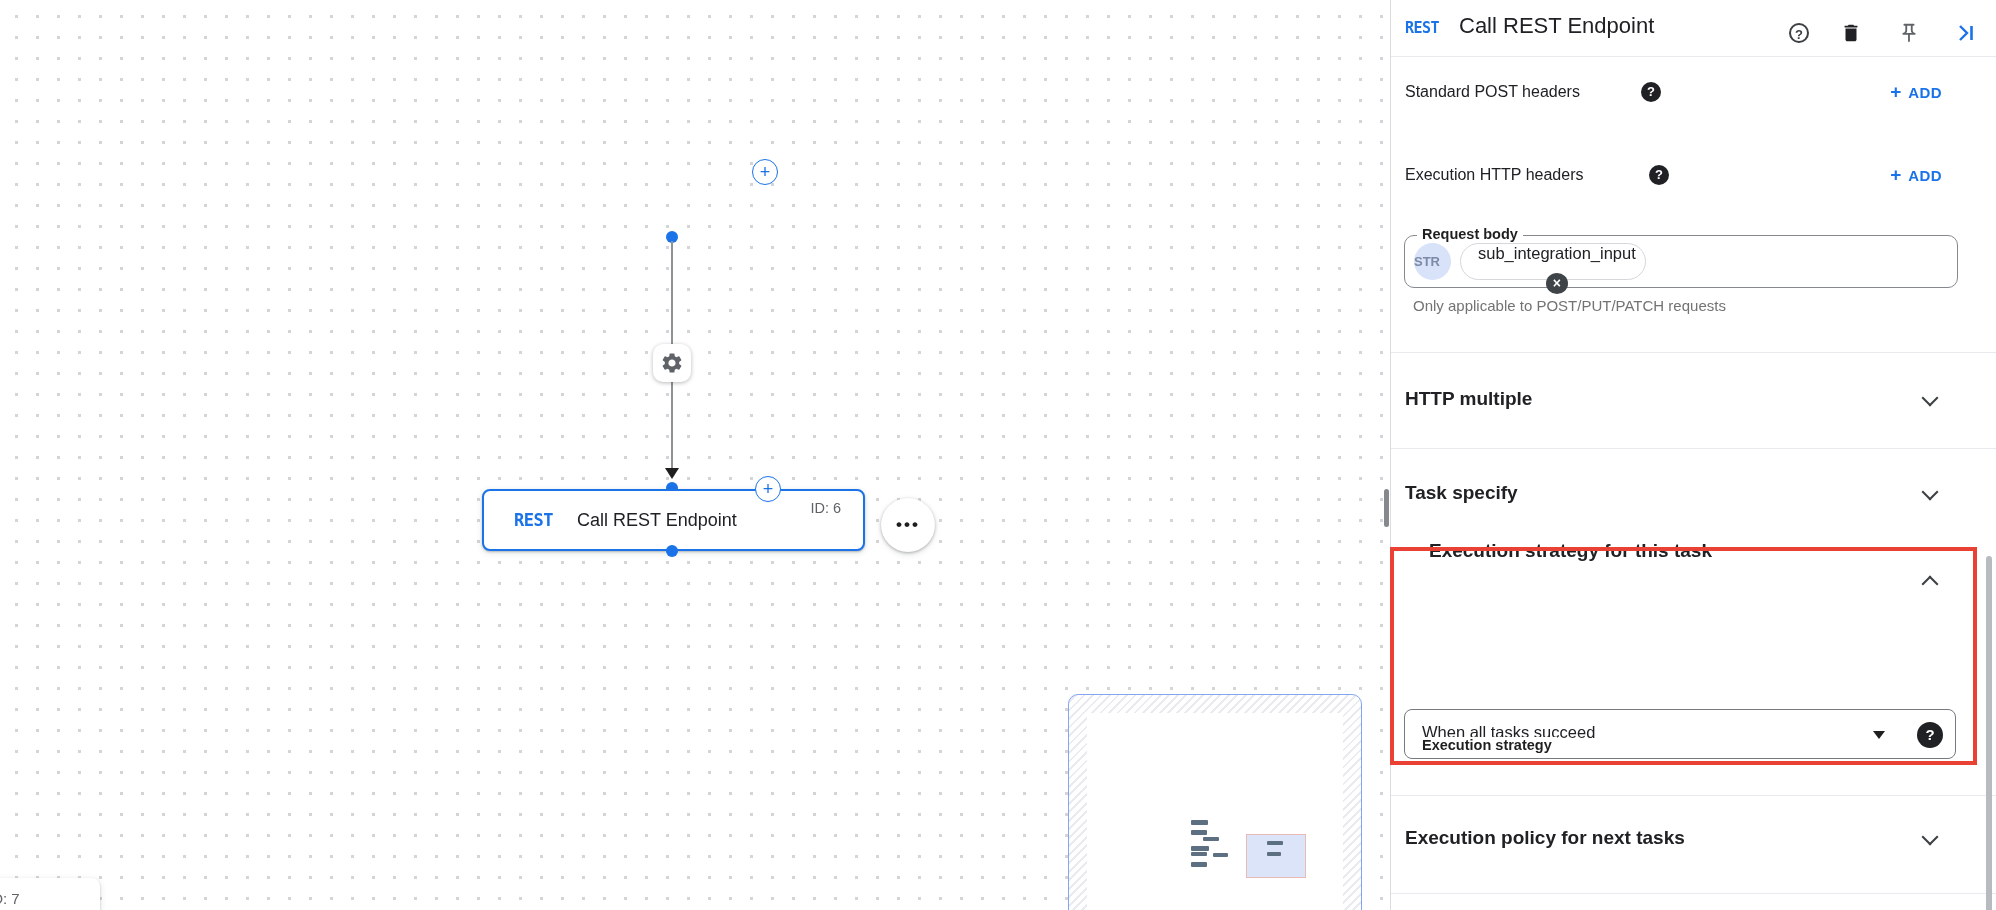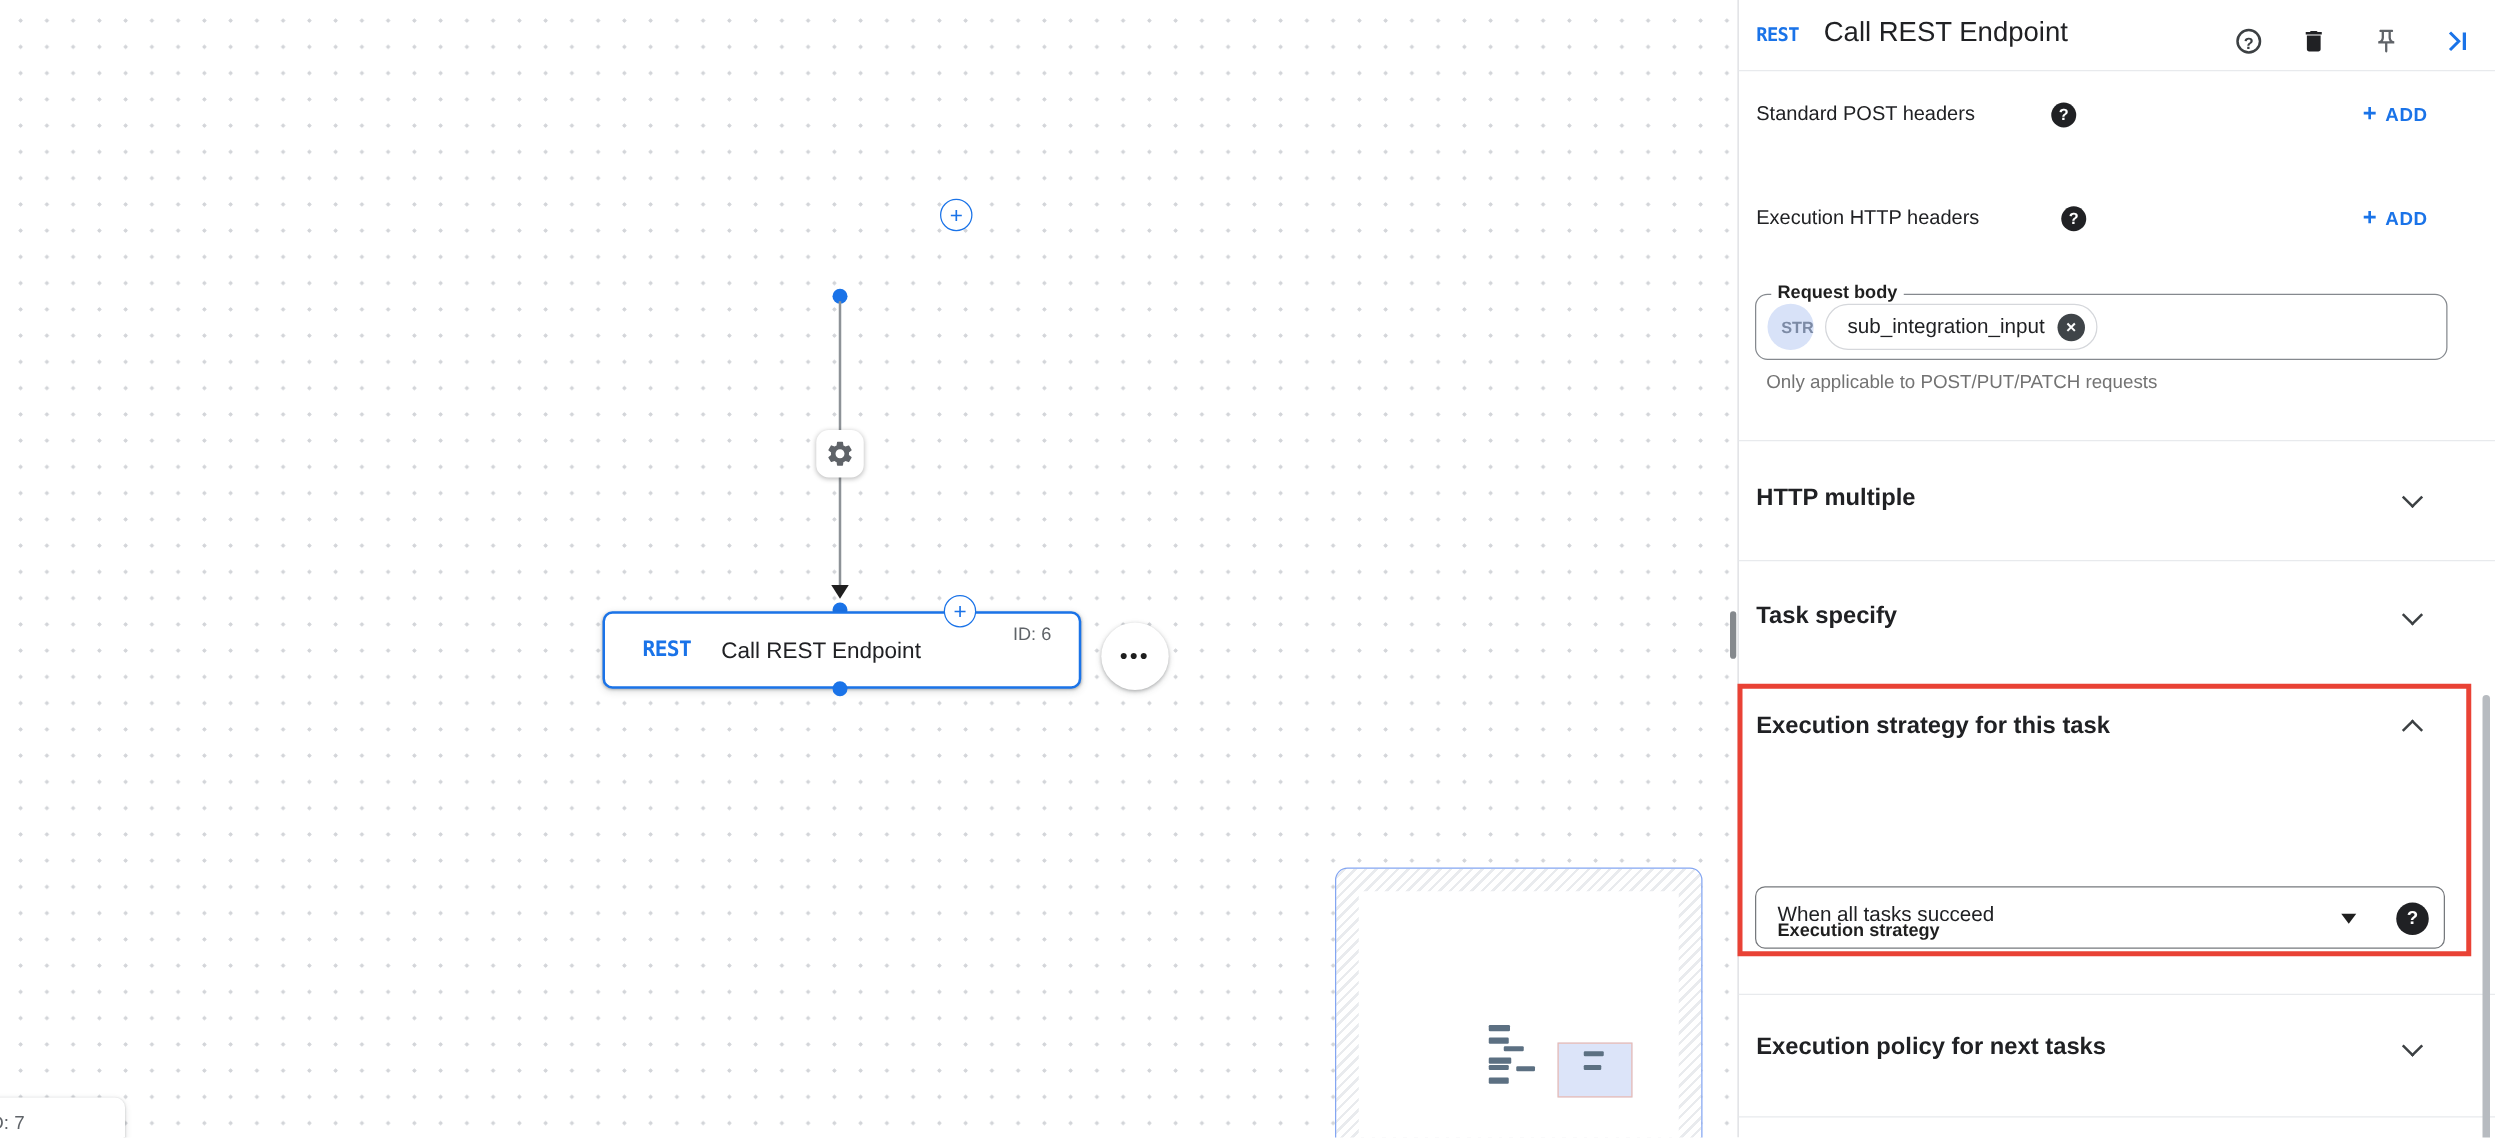--- a/index.html
+++ b/index.html
@@ -75,25 +75,25 @@
   .add-btn{position:absolute;right:54px;display:flex;align-items:center;gap:7px;
         color:#1a73e8;font-weight:bold;}
   .add-plus{font-size:19px;font-weight:bold;}
   .add-text{font-size:15px;letter-spacing:.4px;}
 
   .float-label{position:absolute;background:#fff;padding:0 5px;font-size:14.5px;
         font-weight:bold;color:#1f1f1f;z-index:2;}
   #reqbody-box{position:absolute;left:13px;top:235px;width:554px;height:53px;
         border:1px solid #85898e;border-radius:10px;box-sizing:border-box;}
   #str-chip{position:absolute;left:9px;top:7px;width:37px;height:37px;border-radius:50%;
-        background:#d8e2f8;color:#7c8aa5;font-size:13px;font-weight:bold;text-align:right;
+        background:#d8e2f8;color:#7c8aa5;font-size:13px;font-weight:bold;text-align:left;
         line-height:37px;}
   #value-chip{position:absolute;left:55px;top:7px;height:37px;border:1px solid #d5d7db;
         border-radius:19px;background:#fff;display:flex;align-items:center;gap:10px;
-        padding:0 9px 0 17px;box-sizing:border-box;}
+        padding:0 9px 0 17px;box-sizing:border-box;flex-direction:column;}
   #value-chip .chip-text{font-size:16.5px;color:#202124;}
   .chip-x{width:22px;height:22px;border-radius:50%;background:#3f4448;color:#fff;
         font-size:14px;font-weight:bold;text-align:center;line-height:21px;}
   .helper-text{position:absolute;left:22px;top:297px;font-size:15px;color:#737373;}
 
   .section-title{position:absolute;left:14px;font-size:19px;font-weight:bold;color:#202124;}
   .chev{position:absolute;right:60px;width:12px;height:12px;border-right:2.4px solid #3c4043;
         border-bottom:2.4px solid #3c4043;box-sizing:border-box;}
   .chev-down{transform:rotate(45deg);}
   .chev-up{transform:rotate(-135deg);}
@@ -225,21 +225,21 @@
     <div class="divider" style="top:352px;"></div>
 
     <span class="section-title" style="top:388px;">HTTP multiple</span>
     <span class="chev chev-down" style="top:392px;"></span>
 
     <div class="divider" style="top:448px;"></div>
 
     <span class="section-title" style="top:482px;">Task specify</span>
     <span class="chev chev-down" style="top:486px;"></span>
 
-    <span class="section-title" style="top:570px;">Execution strategy for this task</span>
+    <span class="section-title" style="top:540px;margin-left:24px;">Execution strategy for this task</span>
     <span class="chev chev-up" style="top:578px;"></span>
 
 
     <span class="float-label" style="left:26px;top:700px;margin-top:37px;">Execution strategy</span>
     <div id="strategy-box">
       <span id="strategy-value">When all tasks succeed</span>
       <span id="strategy-arrow"></span>
       <span id="strategy-help">?</span>
     </div>
 

